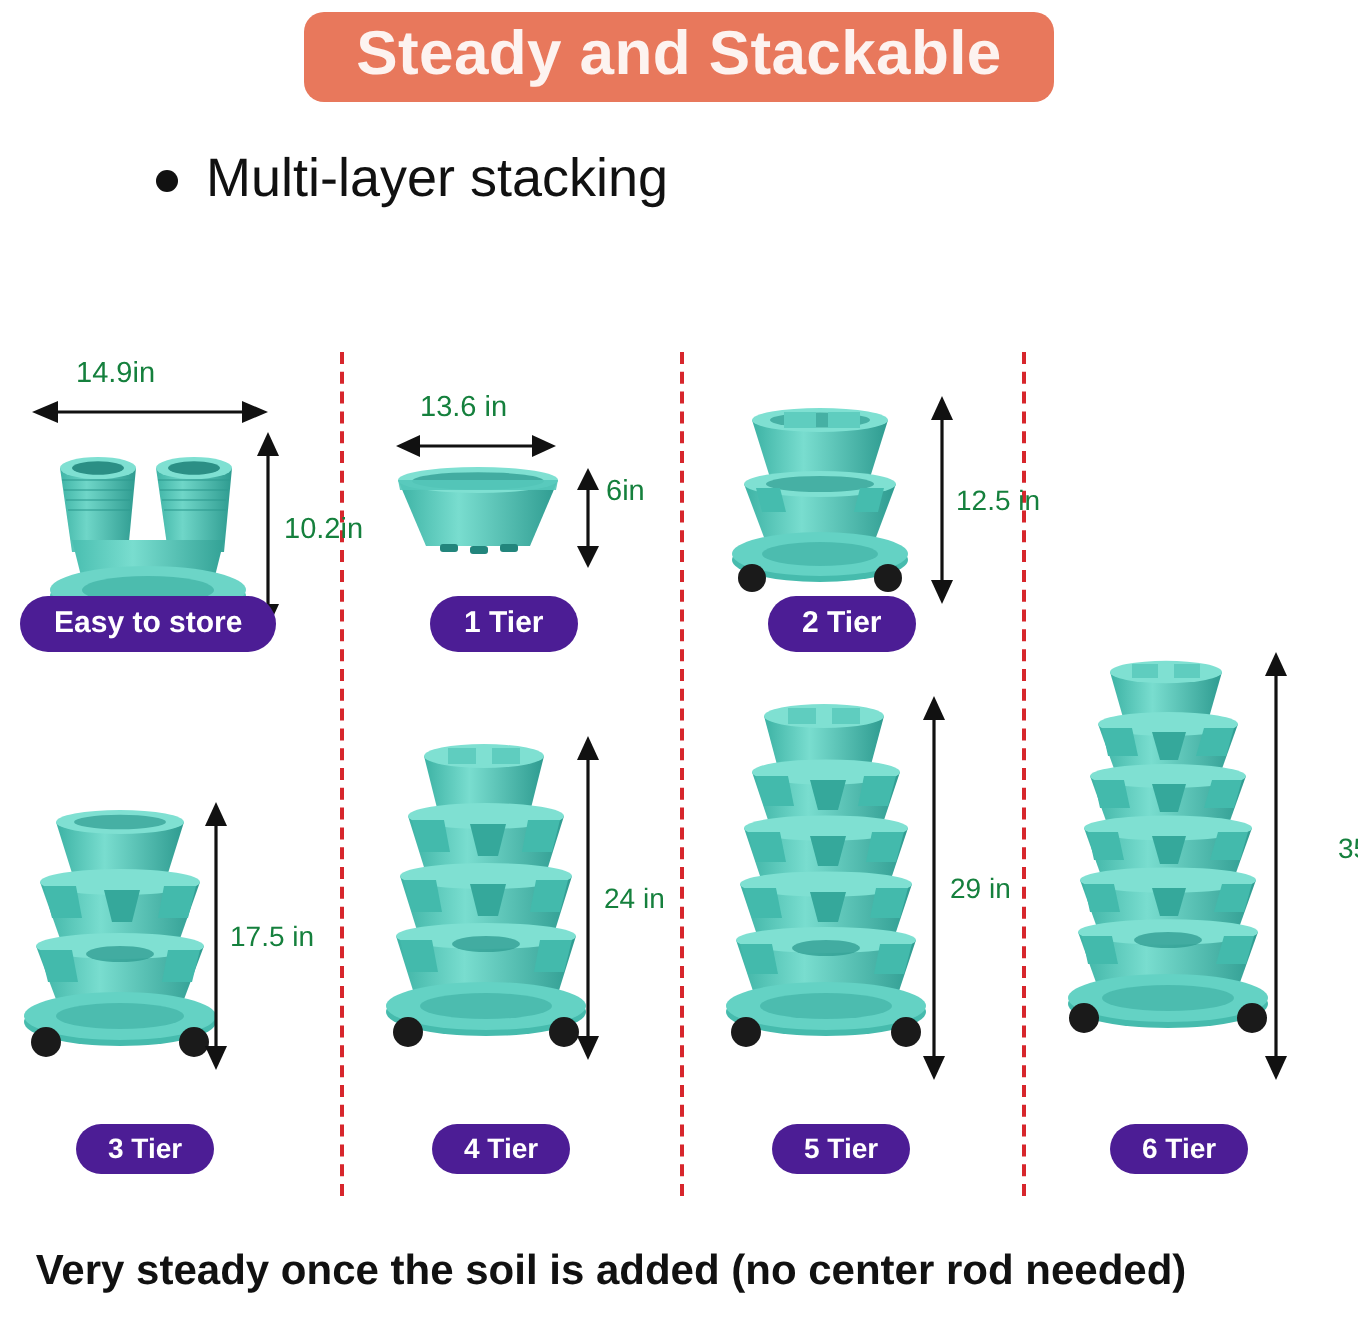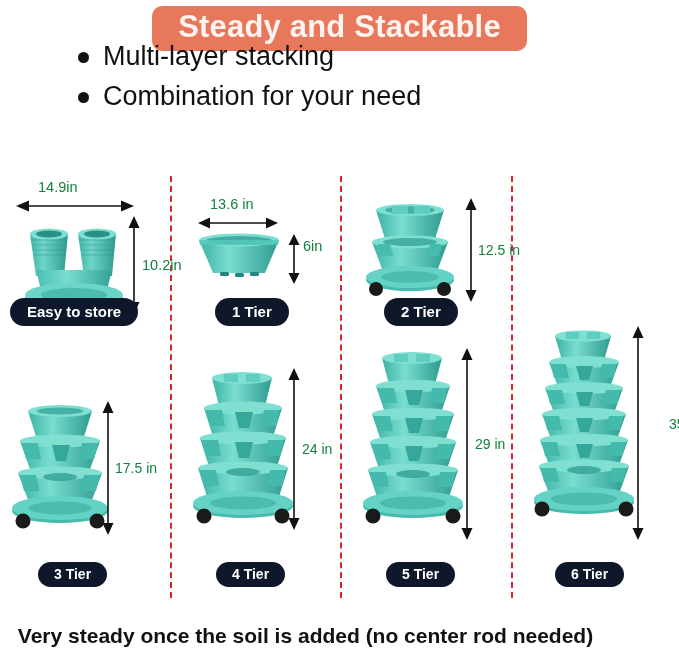--- a/index.html
+++ b/index.html
@@ -19,40 +19,40 @@
     display:inline-block;
     background:#E8785C;
     color:#fdf3f0;
     font-size:31px;
     font-weight:bold;
     letter-spacing:.2px;
     padding:5px 26px 7px 26px;
     border-radius:10px;
     line-height:1.05;
   }
-  .bullets{position:absolute;left:78px;top:39px;width:560px;}
+  .bullets{position:absolute;left:78px;top:72px;width:560px;}
   .bullet{display:flex;align-items:flex-start;gap:14px;margin-bottom:4px;}
   .dot{
     width:11px;height:11px;border-radius:50%;background:#111;
     margin-top:13px;flex:none;
   }
   .btext{font-size:27px;line-height:1.32;color:#111;}
 
   
   .grid{position:absolute;left:0;top:176px;width:679px;height:422px;}
   .vdiv{
     position:absolute;top:0;bottom:0;width:0;
     border-left:2px dashed #D7262C;
   }
   .cell{position:absolute;}
 
   
   .pill{
     display:inline-block;
-    background:#0f172a;color:#fff;
+    background:#4c1d95;color:#fff;
     font-weight:bold;border-radius:40px;
     text-align:center;line-height:1;
   }
   .pill.sm{font-size:15px;padding:6px 17px 7px 17px;}
   .pill.xs{font-size:14px;padding:5px 16px 6px 16px;}
 
   
   .mtext{font-size:14.5px;color:#15803d;white-space:nowrap;}
   .mtext.big{font-size:14px;}
 
@@ -70,24 +70,20 @@
 <div class="page">
 
   <div class="banner-wrap">
     <div class="banner">Steady and Stackable</div>
   </div>
 
   <div class="bullets">
     <div class="bullet">
       <span class="dot"></span>
       <span class="btext">Multi-layer stacking</span>
-    </div>
-    <div class="bullet">
-      <span class="dot"></span>
-      <span class="btext">Combination for your need</span>
     </div>
   </div>
 
   <div class="grid">
 
     <div class="vdiv" style="left:170px;"></div>
     <div class="vdiv" style="left:340px;"></div>
     <div class="vdiv" style="left:511px;"></div>
 
     <div class="cell" style="left:0;top:0;width:170px;height:160px;">

